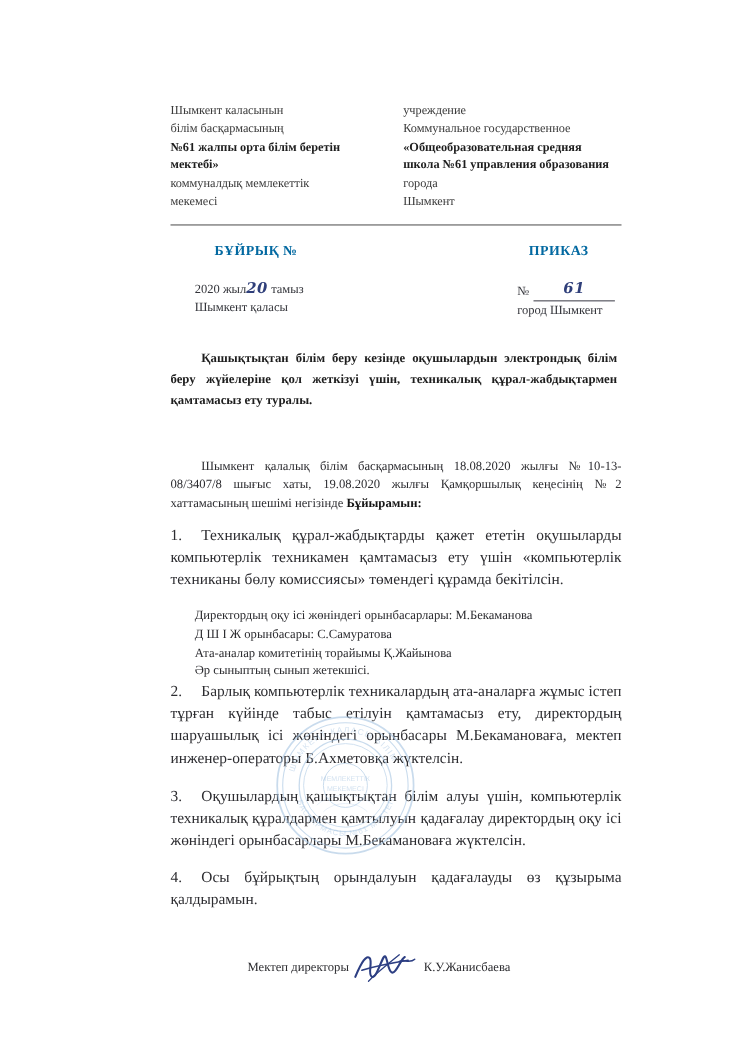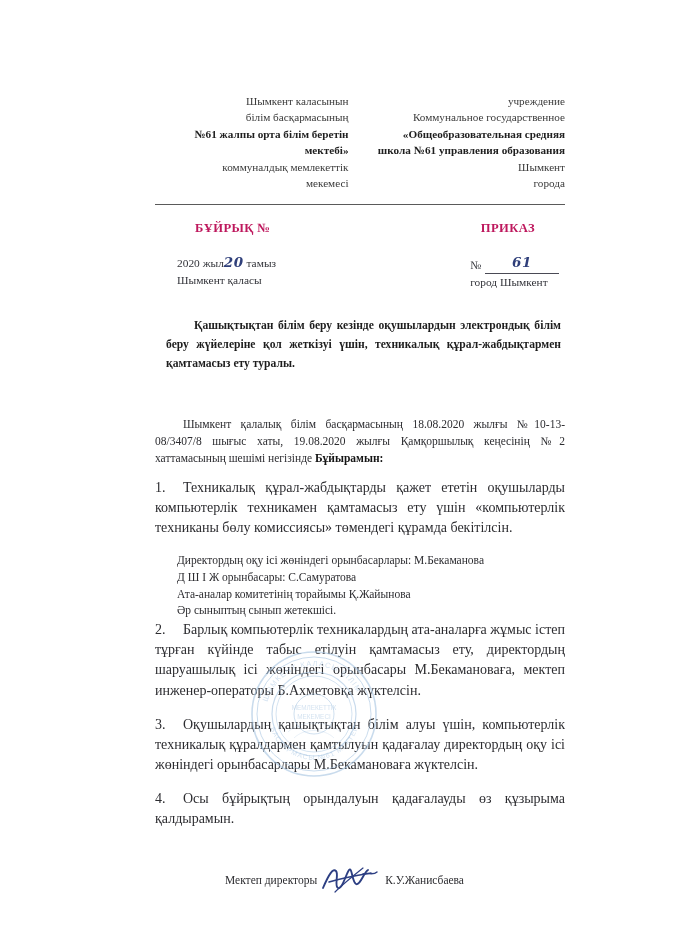--- a/index.html
+++ b/index.html
@@ -31,21 +31,21 @@
 
   
   .letterhead {
     display: flex;
     justify-content: space-between;
     padding-top: 93px;
     gap: 18px;
   }
   .lh-col {
     width: 195px;
-    text-align: right;
+    text-align: left;
     font-size: 11.2px;
     line-height: 1.47;
     color: #3a3a3a;
   }
   .lh-col.right { width: 200px; }
   .lh-line { display: block; }
   .lh-line.bold { font-weight: bold; color: #1e1e1e; }
 
   .rule {
     margin-top: 12px;
@@ -58,21 +58,21 @@
   .order-row {
     display: flex;
     justify-content: space-between;
     margin-top: 16px;
     padding: 0 8px 0 40px;
   }
   .order-word {
     font-weight: bold;
     font-size: 12.6px;
     letter-spacing: .4px;
-    color: #be185d;
+    color: #0369a1;
   }
   .order-word.right { margin-right: 22px; }
 
   .meta-row {
     display: flex;
     justify-content: space-between;
     margin-top: 16px;
     font-size: 11.4px;
     line-height: 1.5;
     color: #33343a;
@@ -104,21 +104,20 @@
   .subject {
     margin-top: 26px;
     font-weight: bold;
     font-size: 11.6px;
     line-height: 1.62;
     text-align: justify;
     text-align-last: left;
     text-indent: 28px;
     color: #1d1d1d;
     padding-right: 4px;
-    margin-left: 11px;
   }
 
   
   .body-block { margin-top: 18px; }
   .para {
     font-size: 11.5px;
     line-height: 1.44;
     text-align: justify;
     color: #2c2c30;
     margin-top: 43px;
@@ -190,22 +189,22 @@
         <span class="lh-line bold">№61 жалпы орта білім беретін</span>
         <span class="lh-line bold">мектебі»</span>
         <span class="lh-line">коммуналдық мемлекеттік</span>
         <span class="lh-line">мекемесі</span>
       </div>
       <div class="lh-col right">
         <span class="lh-line">учреждение</span>
         <span class="lh-line">Коммунальное государственное</span>
         <span class="lh-line bold">«Общеобразовательная средняя</span>
         <span class="lh-line bold">школа №61 управления образования</span>
+        <span class="lh-line">города</span>
         <span class="lh-line">Шымкент</span>
-        <span class="lh-line">города</span>
       </div>
     </div>
 
     <div class="rule"></div>
 
     <div class="order-row">
       <span class="order-word">БҰЙРЫҚ №</span>
       <span class="order-word right">ПРИКАЗ</span>
     </div>
 

